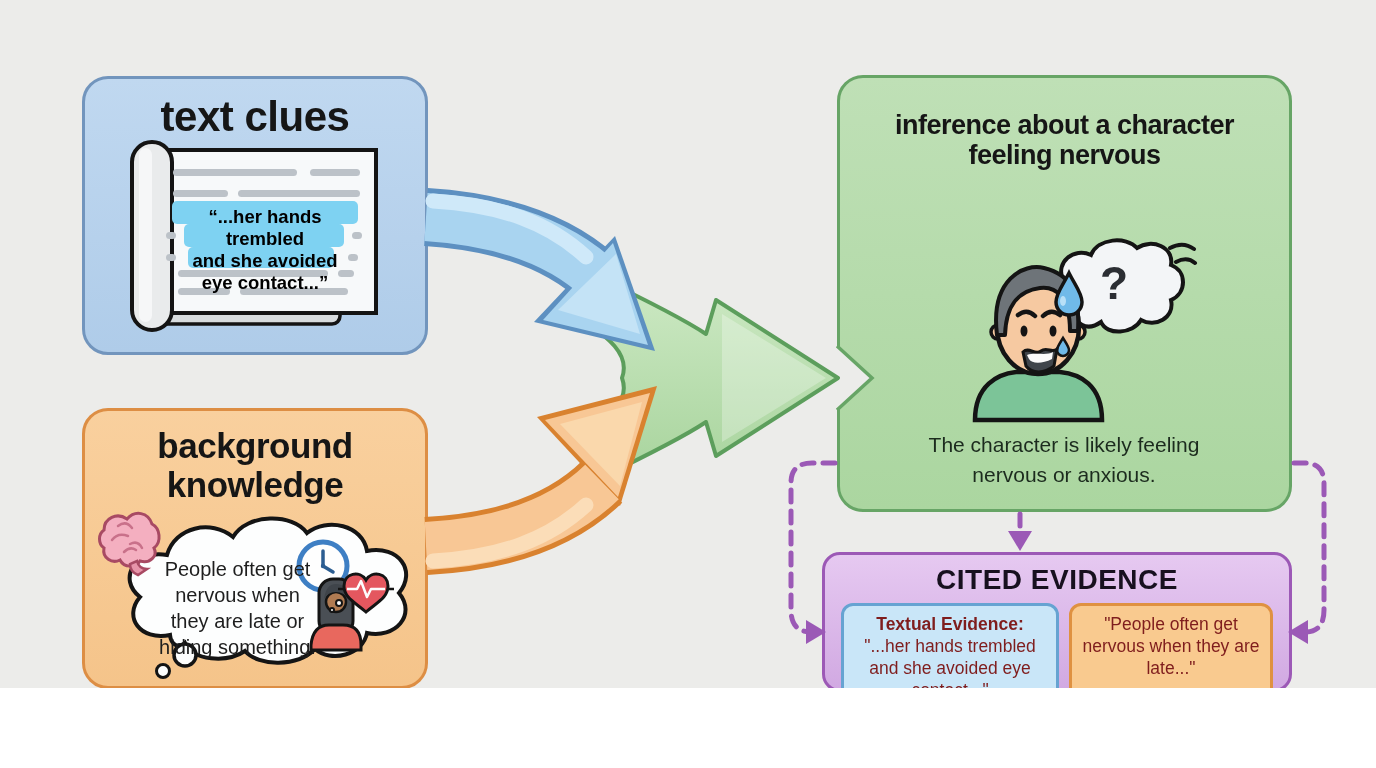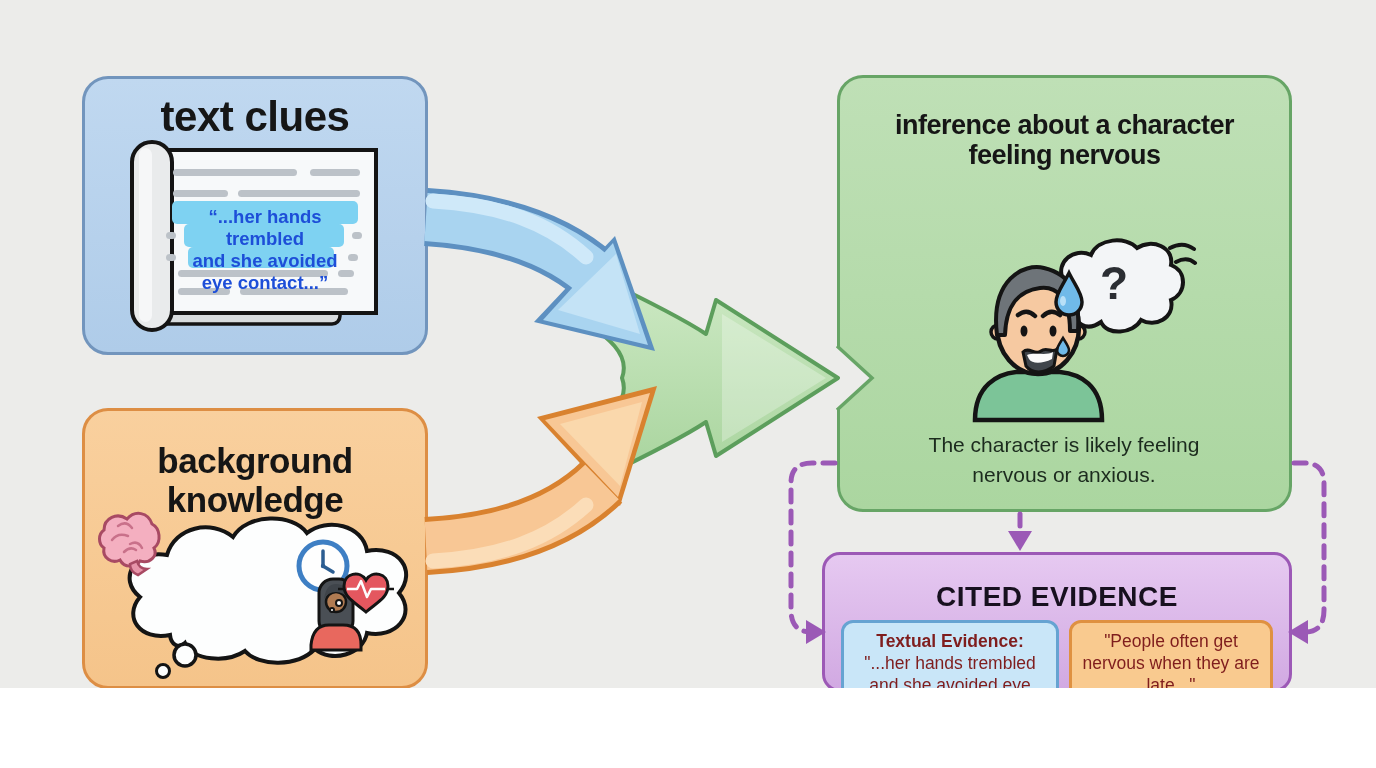--- a/index.html
+++ b/index.html
@@ -24,45 +24,45 @@
     border:3.5px solid #67A566; border-radius:26px;
   }
   #box-cited {
     left:822px; top:552px; width:470px; height:140px;
     background:linear-gradient(180deg,#E6C9F1,#D1A9E2);
     border:3px solid #9C59B6; border-radius:18px;
   }
 
   .big-title { font-weight:bold; color:#161616; text-align:center; letter-spacing:-0.5px; line-height:1.12; }
   #title-text-clues { padding-top:14px; font-size:42px; }
-  #title-background { padding-top:30px; font-size:35px; padding-left:20px; padding-right:20px; }
+  #title-background { padding-top:15px; font-size:35px; padding-left:20px; padding-right:20px; }
   #title-inference  { padding-top:32px; font-size:27px; padding-left:40px; padding-right:40px; }
 
   .abs { position:absolute; }
   .pre { white-space:pre-line; }
 
   #scroll-quote {
     left:168px; top:206px; width:194px; height:66px;
-    font-size:18.5px; font-weight:bold; color:#1d4ed8;
+    font-size:18.5px; font-weight:bold; color:#000000;
     text-align:center; line-height:22px;
   }
   #cloud-text {
     left:140px; top:556px; width:195px;
     font-size:20px; color:#1E1E1E; text-align:center; line-height:26px;
   }
   #question-mark {
     left:1092px; top:256px; width:44px; height:56px;
     font-size:46px; font-weight:bold; color:#2B2E33; text-align:center;
   }
   #inference-caption {
     left:899px; top:430px; width:330px;
     font-size:21px; color:#1C2B1E; text-align:center; line-height:30px;
   }
 
-  #cited-title { margin-top:26px; font-size:28px; font-weight:bold; color:#17101F; text-align:center; letter-spacing:0.5px; }
+  #cited-title { margin-top:9px; font-size:28px; font-weight:bold; color:#17101F; text-align:center; letter-spacing:0.5px; }
   #evidence-row { display:flex; gap:10px; padding:7px 16px 0 16px; }
   .ev-card { border-radius:12px; padding:7px 5px; text-align:center; font-size:17.5px; line-height:22px; color:#7f1d1d; }
   .ev-card .ev-label { font-weight:bold; display:block; }
   #ev-textual { width:218px; background:#C9E6F8; border:3px solid #66A3D2; }
   #ev-background { flex:1; background:#F9CA8F; border:3px solid #DF9141; }
 
   #arrow-layer { position:absolute; left:0; top:0; width:1376px; height:768px; z-index:5; pointer-events:none; }
   svg { display:block; }
 </style>
 </head>
@@ -135,20 +135,24 @@
 
       <g>
         <path d="M243,86 L252,86 M290,86 L299,86" stroke="#141414" stroke-width="2.5"></path>
         <path d="M271,77 C265,67 249,70 249,83 C249,95 261,100 271,109 C281,100 293,95 293,83 C293,70 277,67 271,77 Z" fill="#E4575F" stroke="#141414" stroke-width="3"></path>
         <polyline points="252,86 262,86 266,78 272,94 276,86 290,86" fill="none" stroke="#FDFDFD" stroke-width="2.5" stroke-linejoin="round"></polyline>
         <circle cx="244" cy="100" r="3" fill="#FDFDFD" stroke="#141414" stroke-width="2"></circle>
         <circle cx="237" cy="107" r="2" fill="#FDFDFD" stroke="#141414" stroke-width="2"></circle>
       </g>
     </svg>
   </div>
+  <div class="abs pre" id="cloud-text">People often get
+nervous when
+they are late or
+hiding something.</div>
 
   <div class="box" id="box-inference">
     <div class="big-title" id="title-inference">inference about a character feeling nervous</div>
   </div>
   <div class="abs" style="left:920px; top:235px; width:290px; height:200px;">
     <svg width="290" height="200" viewBox="0 0 290 200">
 
       <path d="M250,13 q13,-7 24,1 M256,27 q11,-6 19,1" fill="none" stroke="#141414" stroke-width="4" stroke-linecap="round"></path>
 
       <g>

